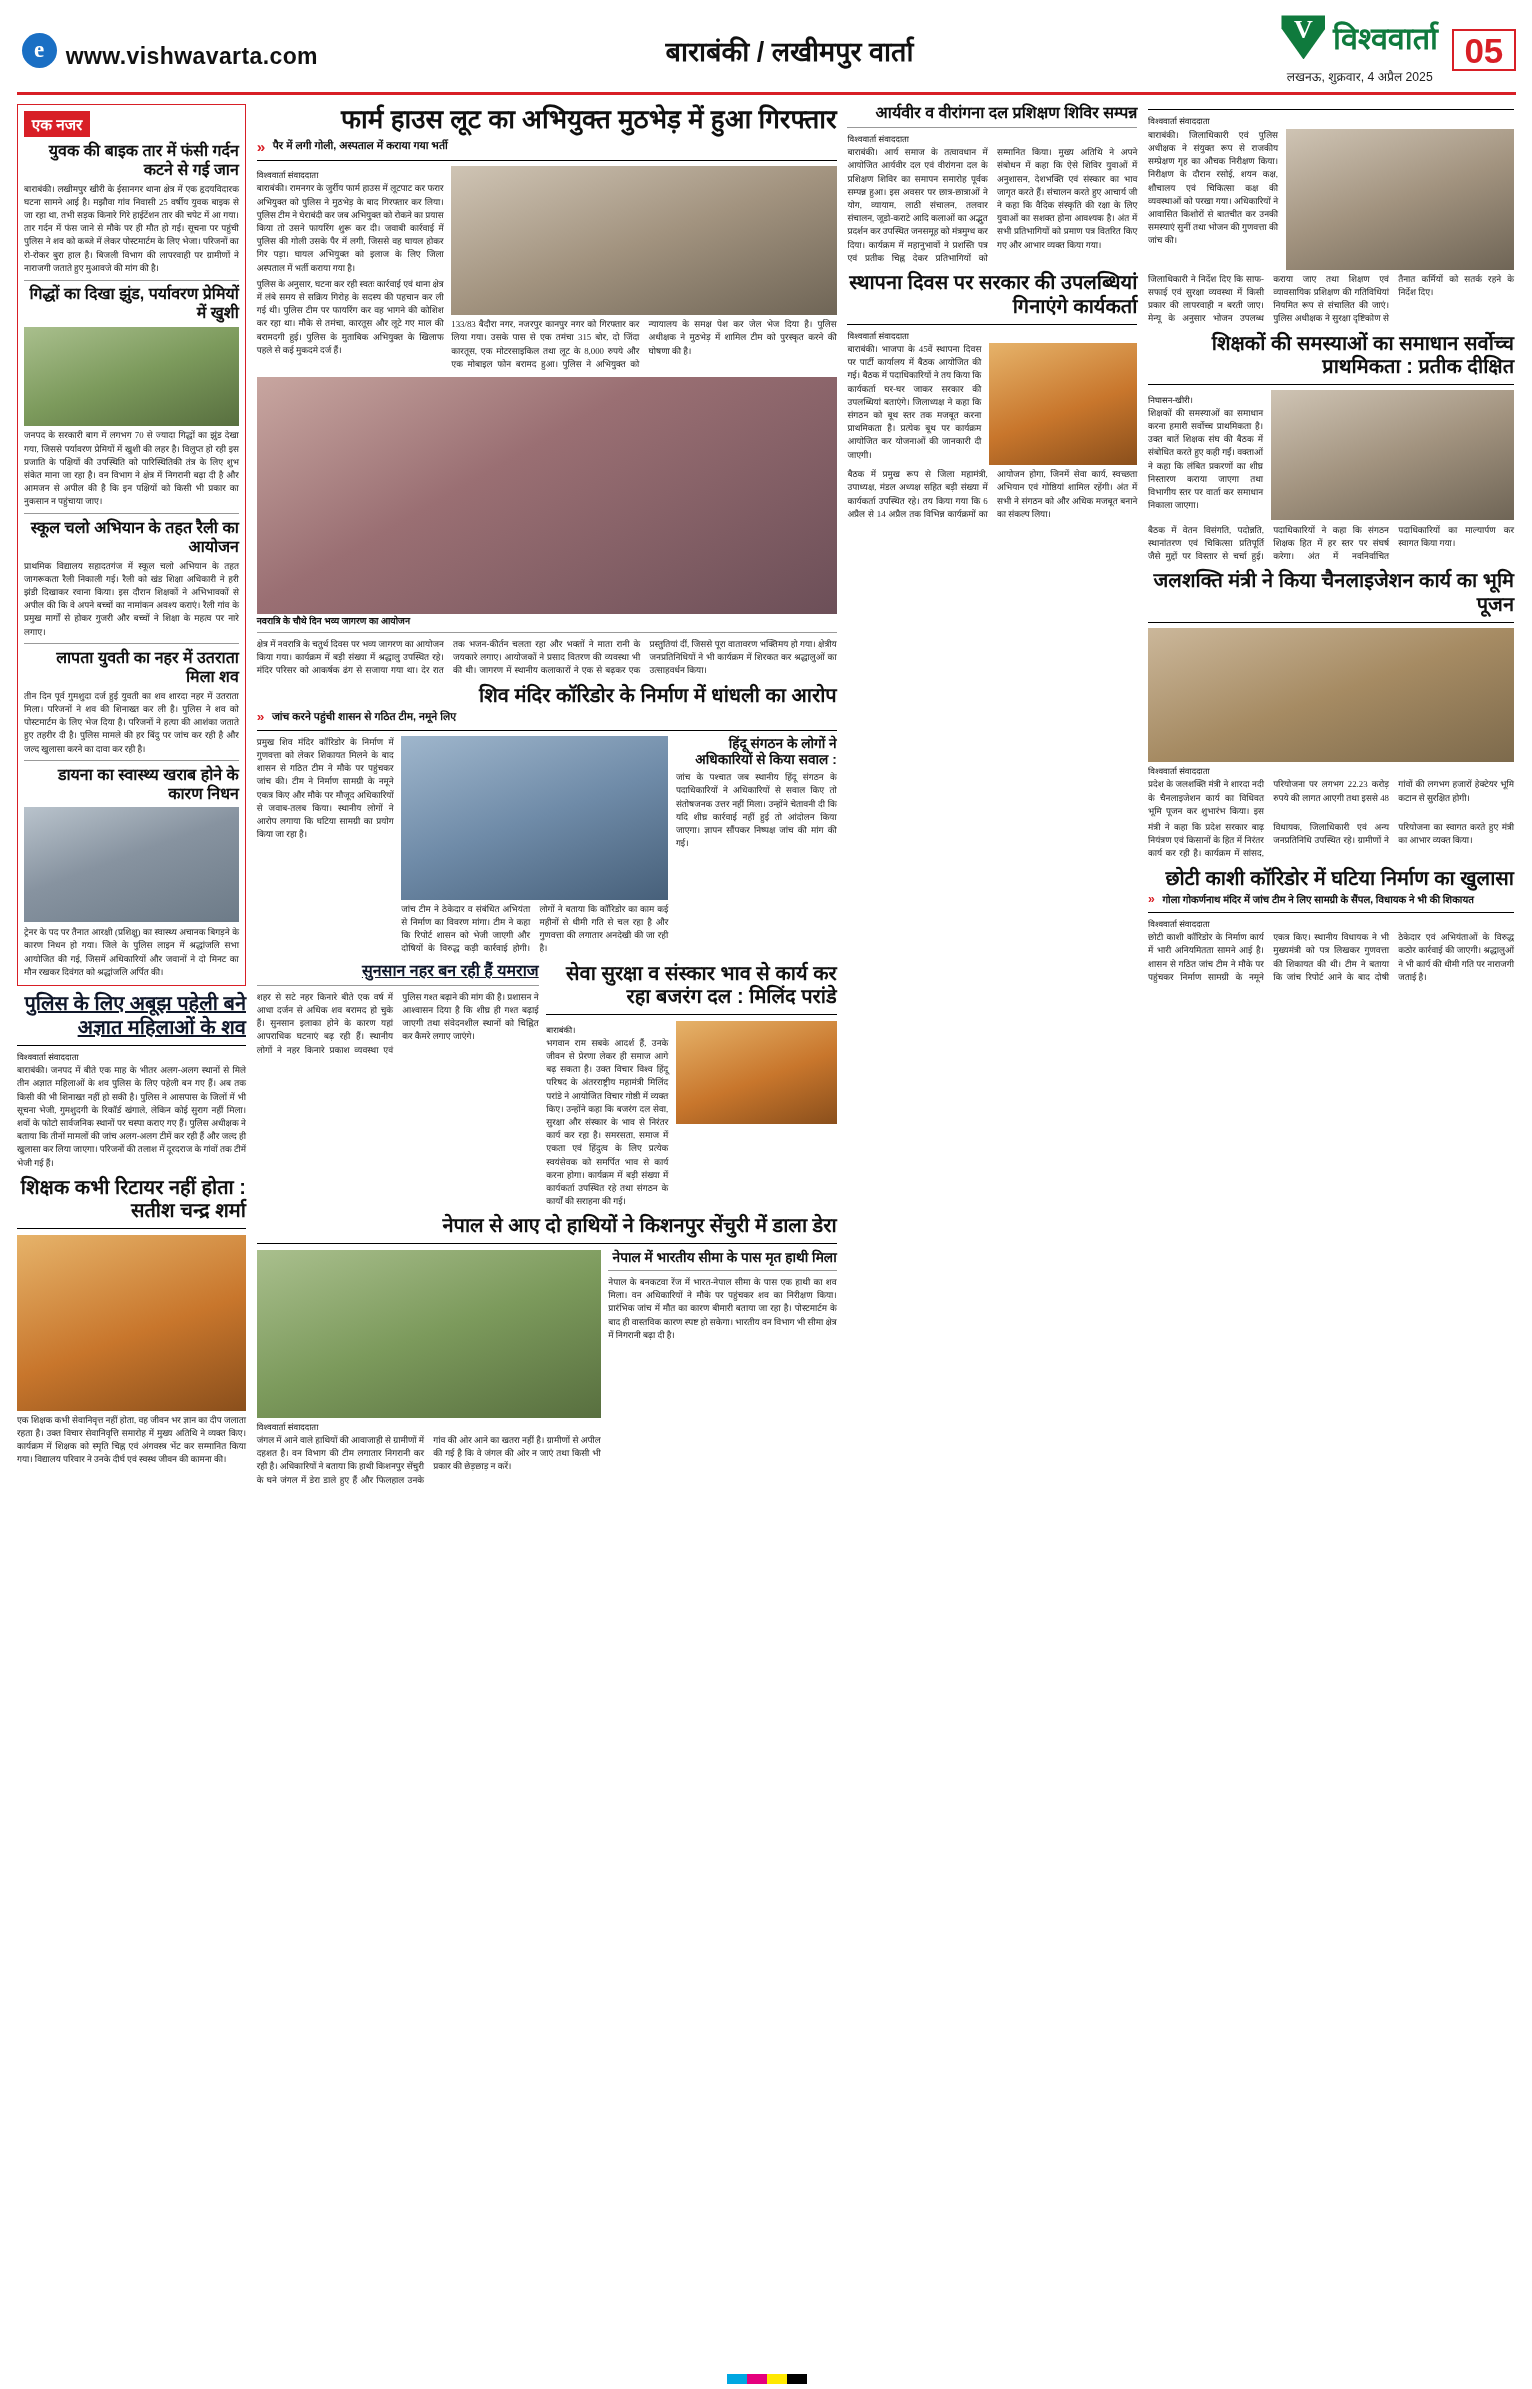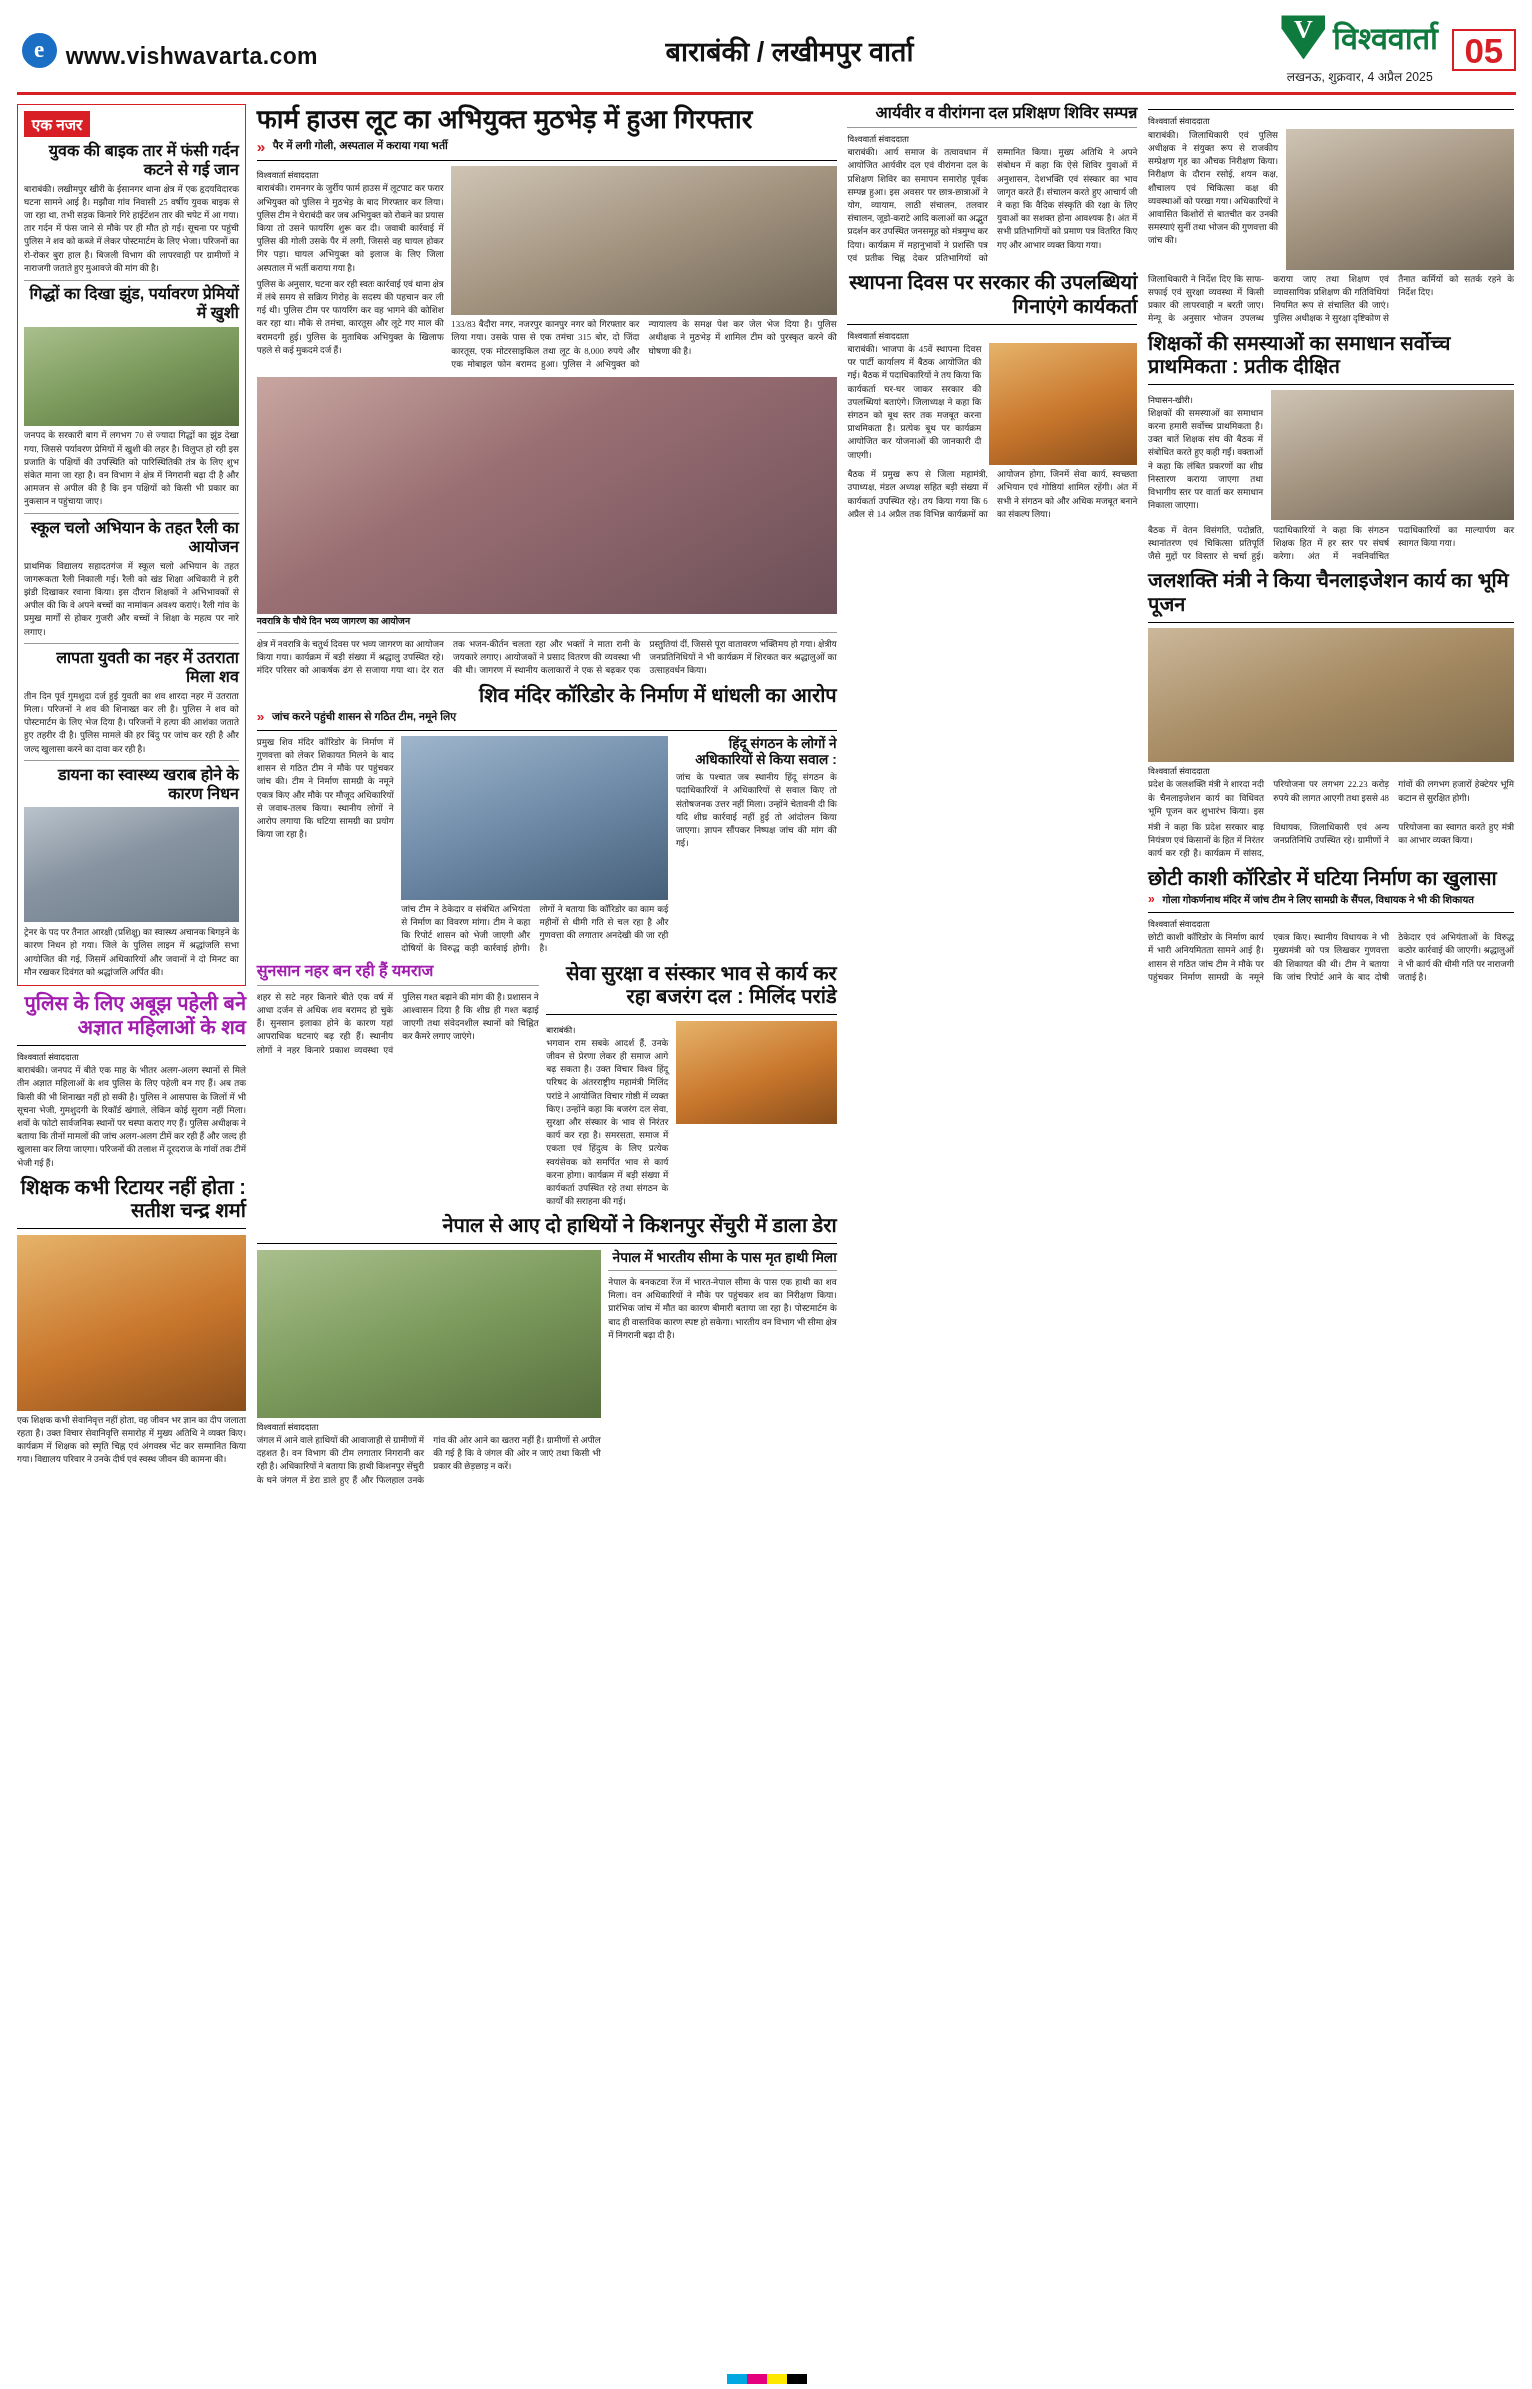--- a/index.html
+++ b/index.html
@@ -92,31 +92,31 @@
   .photo.indoor { background:linear-gradient(160deg,#cfc4b4,#a2937f 50%,#6f6556); }
   .photo.saffron { background:linear-gradient(160deg,#e6b36a,#c8762c 55%,#8a4f1c); }
   .photo.blue { background:linear-gradient(160deg,#9fb6cc,#6f8ba8 50%,#47607a); }
   .caption { font-size:9.2px; font-weight:bold; margin-top:2.3px; line-height:1.25; }
   .subhead-italic {
     font-size:10.7px; font-weight:bold; line-height:1.3;
   }
   .arrow-red { color:#d81f26; font-weight:bold; }
   .cols2 { column-count:2; column-gap:9.2px; }
   .cols3 { column-count:3; column-gap:9.2px; }
-  .title-red { color:#a21caf; }
+  .title-red { color:#0f172a;text-decoration:underline; }
 
   
   .cmyk { position:absolute; left:50%; transform:translateX(-50%); bottom:4.6px; display:flex; gap:0; }
   .cmyk i { display:block; width:20px; height:10px; }
 
   .flexrow { display:flex; gap:7.6px; }
   .mt4 { margin-top:3.1px; }
   .mt6 { margin-top:4.6px; }
   .mt8 { margin-top:6.1px; }
-  .tc { text-align:left; }
+  .tc { text-align:right; }
 </style>
 </head>
 <body>
 
 <div class="page">
 
   <div class="masthead">
     <div class="mast-left">
       <div class="eicon">e</div>
       <div class="site-url">www.vishwavarta.com</div>

